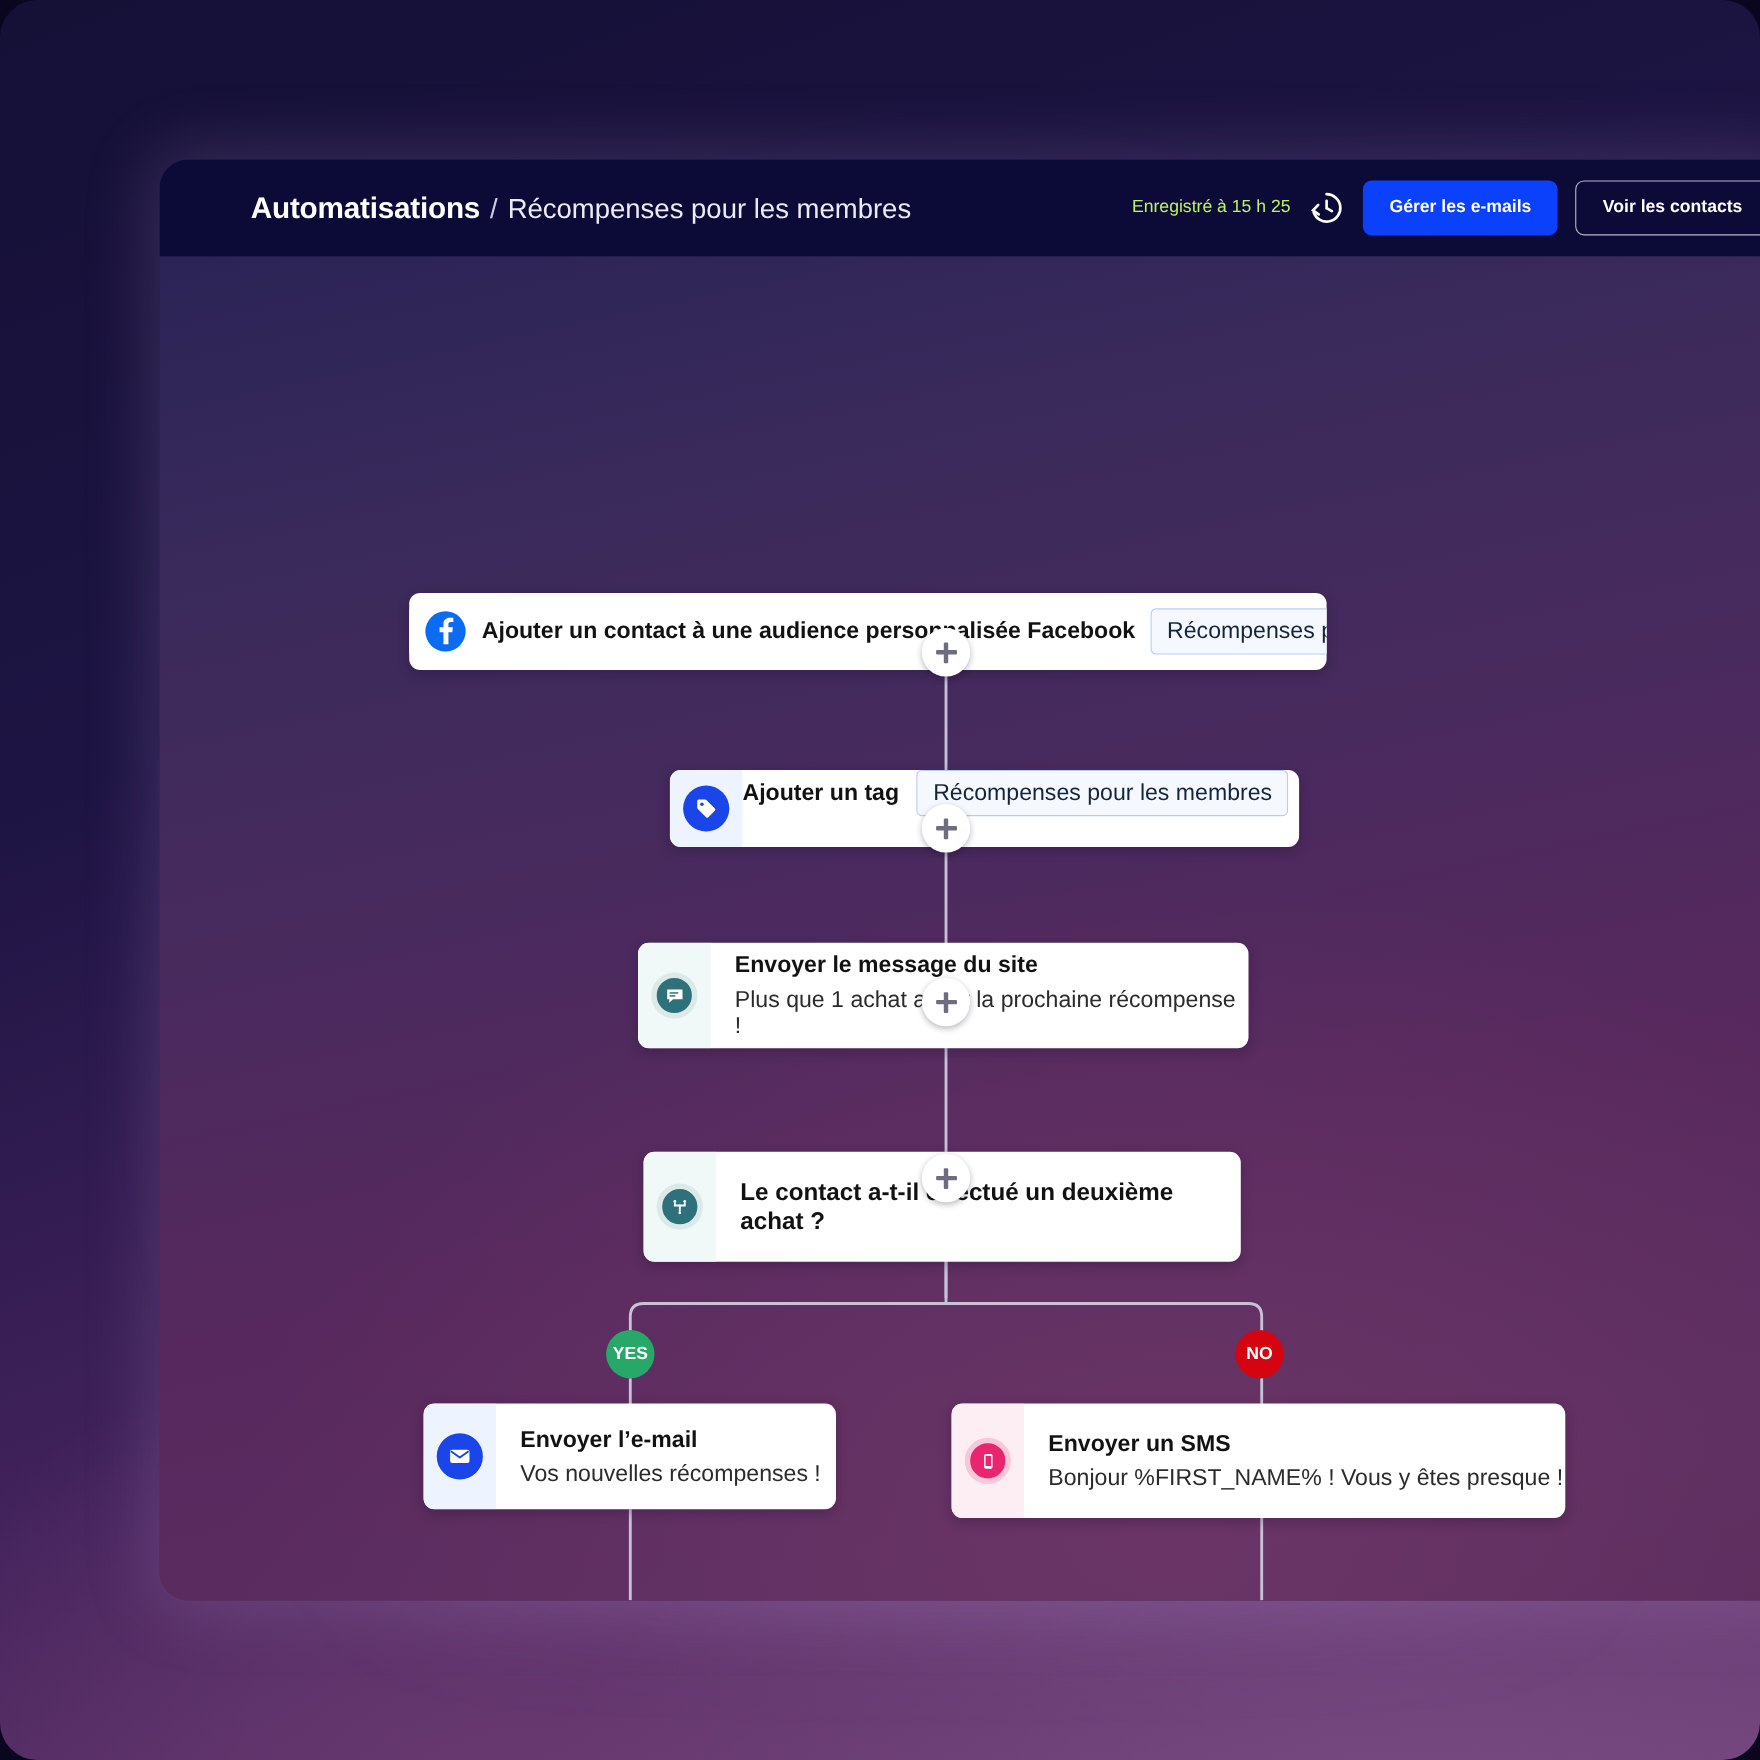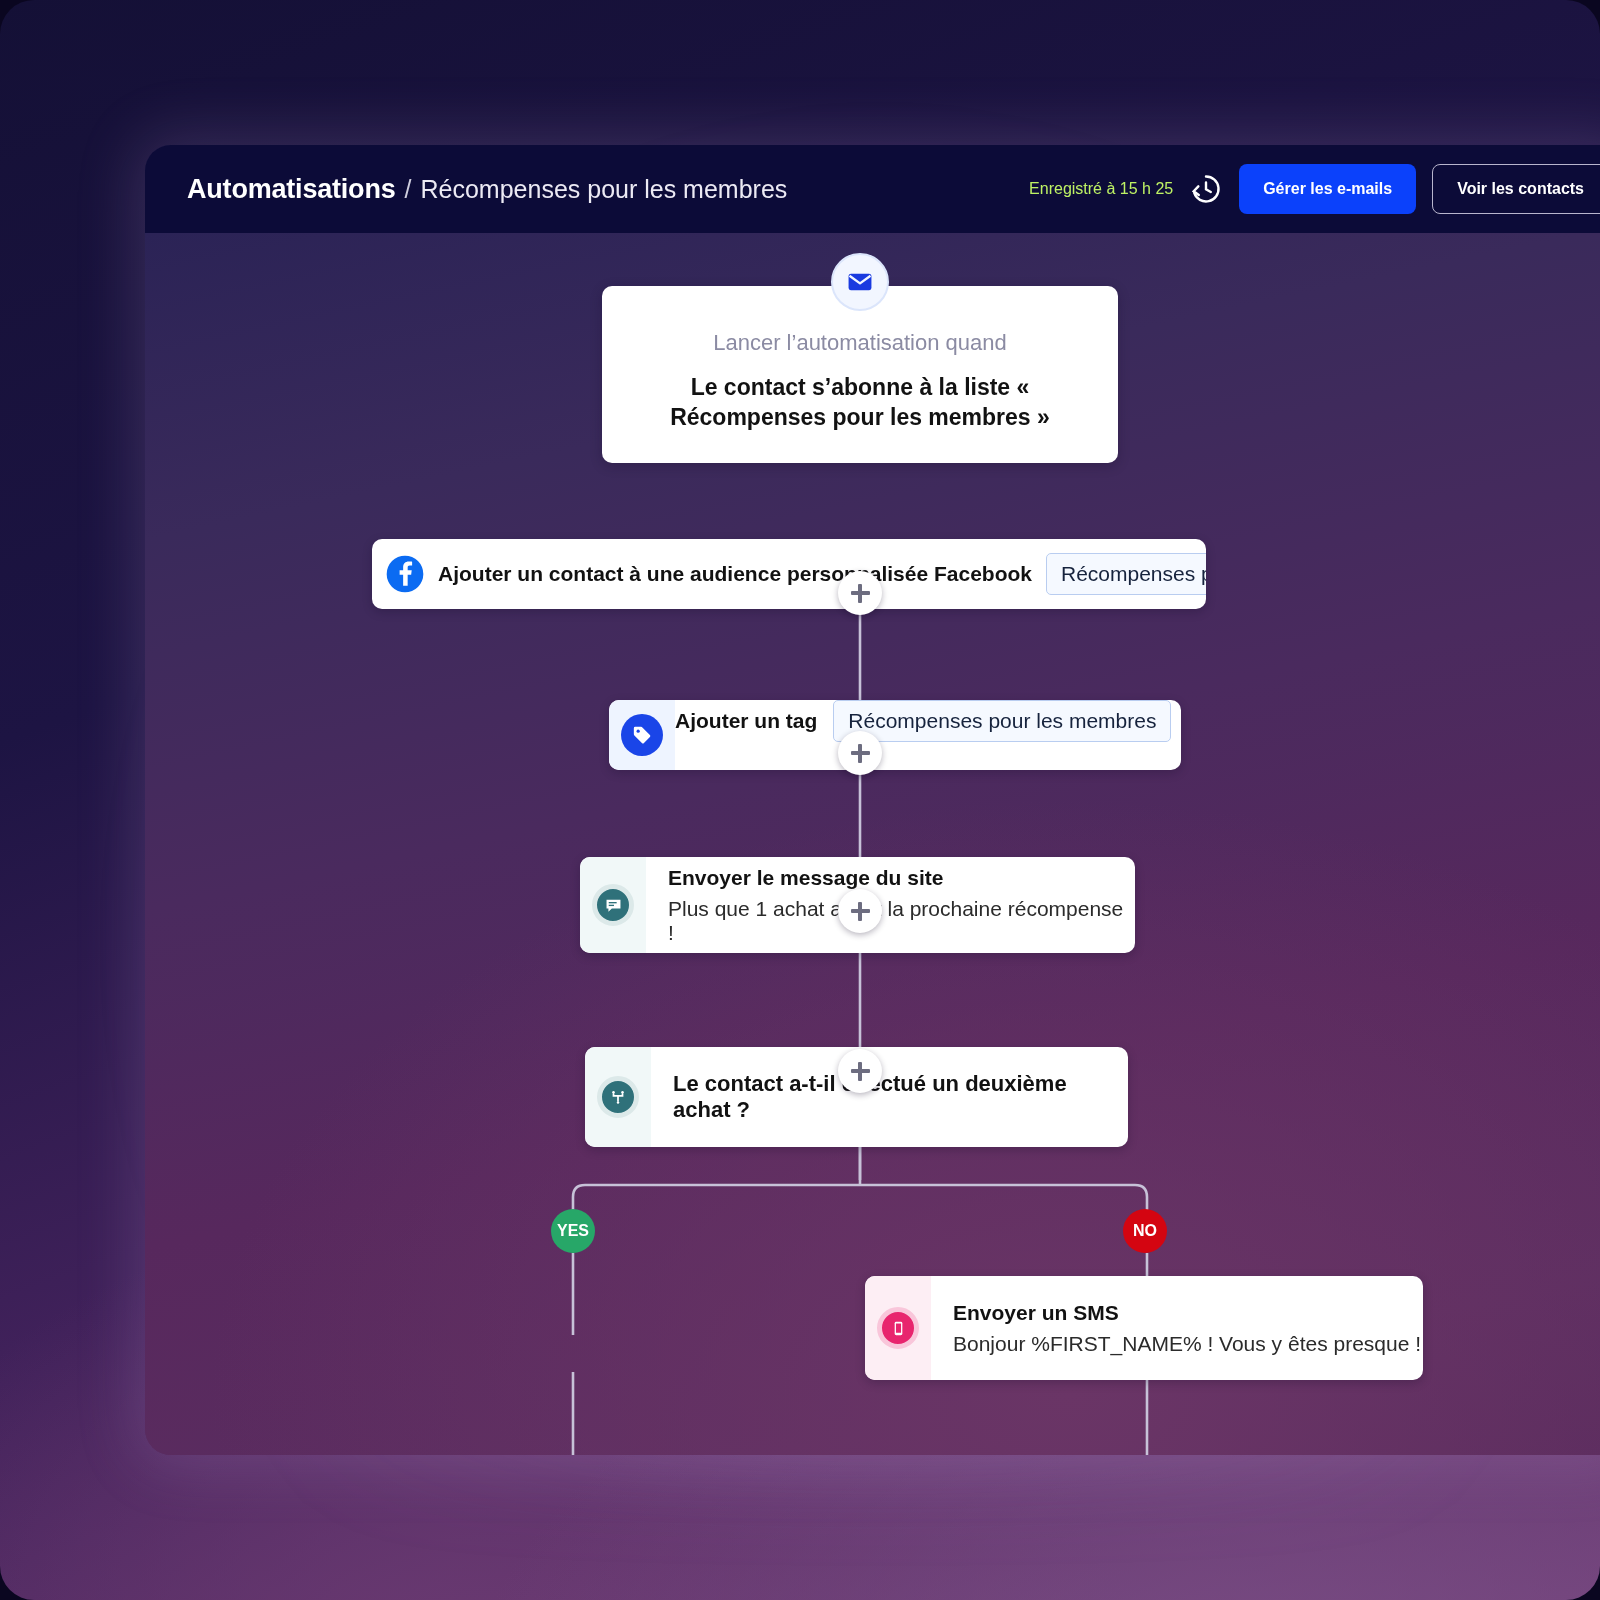--- a/index.html
+++ b/index.html
@@ -55,21 +55,21 @@
   #header {
     position: absolute;
     left: 0; top: 0;
     width: 1490px; height: 88px;
     background: #0c0b38;
     display: flex;
     align-items: center;
     padding: 0 26px 0 42px;
     z-index: 6;
   }
-  #breadcrumb { display: flex; align-items: baseline; gap: 9px; white-space: nowrap; }
+  #breadcrumb { display: flex; align-items: baseline; gap: 9px; white-space: nowrap; margin-left: 41px; }
   .crumb-strong { color: #ffffff; font-size: 27px; font-weight: bold; letter-spacing: -0.2px; }
   .crumb-sep { color: #cfcede; font-size: 25px; }
   .crumb-light { color: #eceaf4; font-size: 25px; font-weight: normal; }
   #header-right { margin-left: auto; display: flex; align-items: center; gap: 16px; }
   #saved-at { color: #bef264; font-size: 16px; white-space: nowrap; }
   #history-icon { width: 34px; height: 34px; display: block; }
   .hdr-btn {
     border-radius: 8px;
     font-size: 16px;
     font-weight: bold;
@@ -259,32 +259,20 @@
       <line x1="428" y1="1108" x2="428" y2="1190"></line>
       <line x1="1002" y1="1108" x2="1002" y2="1190"></line>
 
       <line x1="428" y1="1227" x2="428" y2="1310"></line>
       <line x1="1002" y1="1227" x2="1002" y2="1310"></line>
     </g>
   </svg>
 
   <div id="flow">
 
-    <div class="node" id="trigger-card">
-      <div id="trigger-badge">
-        <svg width="28" height="28" viewBox="0 0 24 24" fill="#1a3ae0">
-          <rect x="2.2" y="5" width="19.6" height="14" rx="2.2"></rect>
-          <path d="M3 6.6 L12 13.2 L21 6.6" stroke="#f2f6ff" stroke-width="2" fill="none" stroke-linejoin="round"></path>
-        </svg>
-      </div>
-      <div id="trigger-box">
-        <div id="trigger-sub">Lancer l’automatisation quand</div>
-        <div id="trigger-title">Le contact s’abonne à la liste « Récompenses pour les membres »</div>
-      </div>
-    </div>
 
     <div class="node plus-node" style="left:693px; top:426px;"></div>
 
     <div class="node card" id="fb-card">
       <div class="card-icon-pane" id="fb-icon-pane">
         <svg width="40" height="40" viewBox="0 0 24 24">
           <circle cx="12" cy="12" r="11" fill="#0b6bf2"></circle>
           <path d="M13.6 12.4h2.1l.33-2.6h-2.43V8.2c0-.75.21-1.26 1.29-1.26h1.38V4.62c-.24-.03-1.06-.1-2.02-.1-2 0-3.37 1.22-3.37 3.46V9.8H8.76v2.6h2.12v6.62h2.72z" fill="#ffffff"></path>
         </svg>
       </div>
@@ -348,20 +336,34 @@
         </div>
       </div>
       <div class="card-body card-body-pad">
         <div id="cond-title">Le contact a-t-il effectué un deuxième achat ?</div>
       </div>
     </div>
 
     <div class="node branch-badge" id="yes-badge">YES</div>
     <div class="node branch-badge" id="no-badge">NO</div>
 
+    <div class="node card" id="email-card">
+      <div class="card-icon-pane" id="email-icon-pane">
+        <div class="round-icon" style="background:#1a45e8;">
+          <svg width="22" height="22" viewBox="0 0 24 24" fill="#ffffff">
+            <rect x="2.4" y="5.4" width="19.2" height="13.2" rx="2"></rect>
+            <path d="M3.2 6.9 L12 13.1 L20.8 6.9" stroke="#1a45e8" stroke-width="2" fill="none" stroke-linejoin="round"></path>
+          </svg>
+        </div>
+      </div>
+      <div class="card-body card-body-pad">
+        <div class="bc-title">Envoyer l’e-mail</div>
+        <div class="bc-text">Vos nouvelles récompenses !</div>
+      </div>
+    </div>
 
     <div class="node card" id="sms-card">
       <div class="card-icon-pane" id="sms-icon-pane">
         <div class="round-icon" style="background:#e8256e; border:5px solid #f9c6da;">
           <svg width="17" height="17" viewBox="0 0 24 24" fill="#ffffff">
             <rect x="6.6" y="2.6" width="10.8" height="18.8" rx="2.1"></rect>
             <rect x="8.4" y="5" width="7.2" height="13" fill="#e8256e"></rect>
           </svg>
         </div>
       </div>

